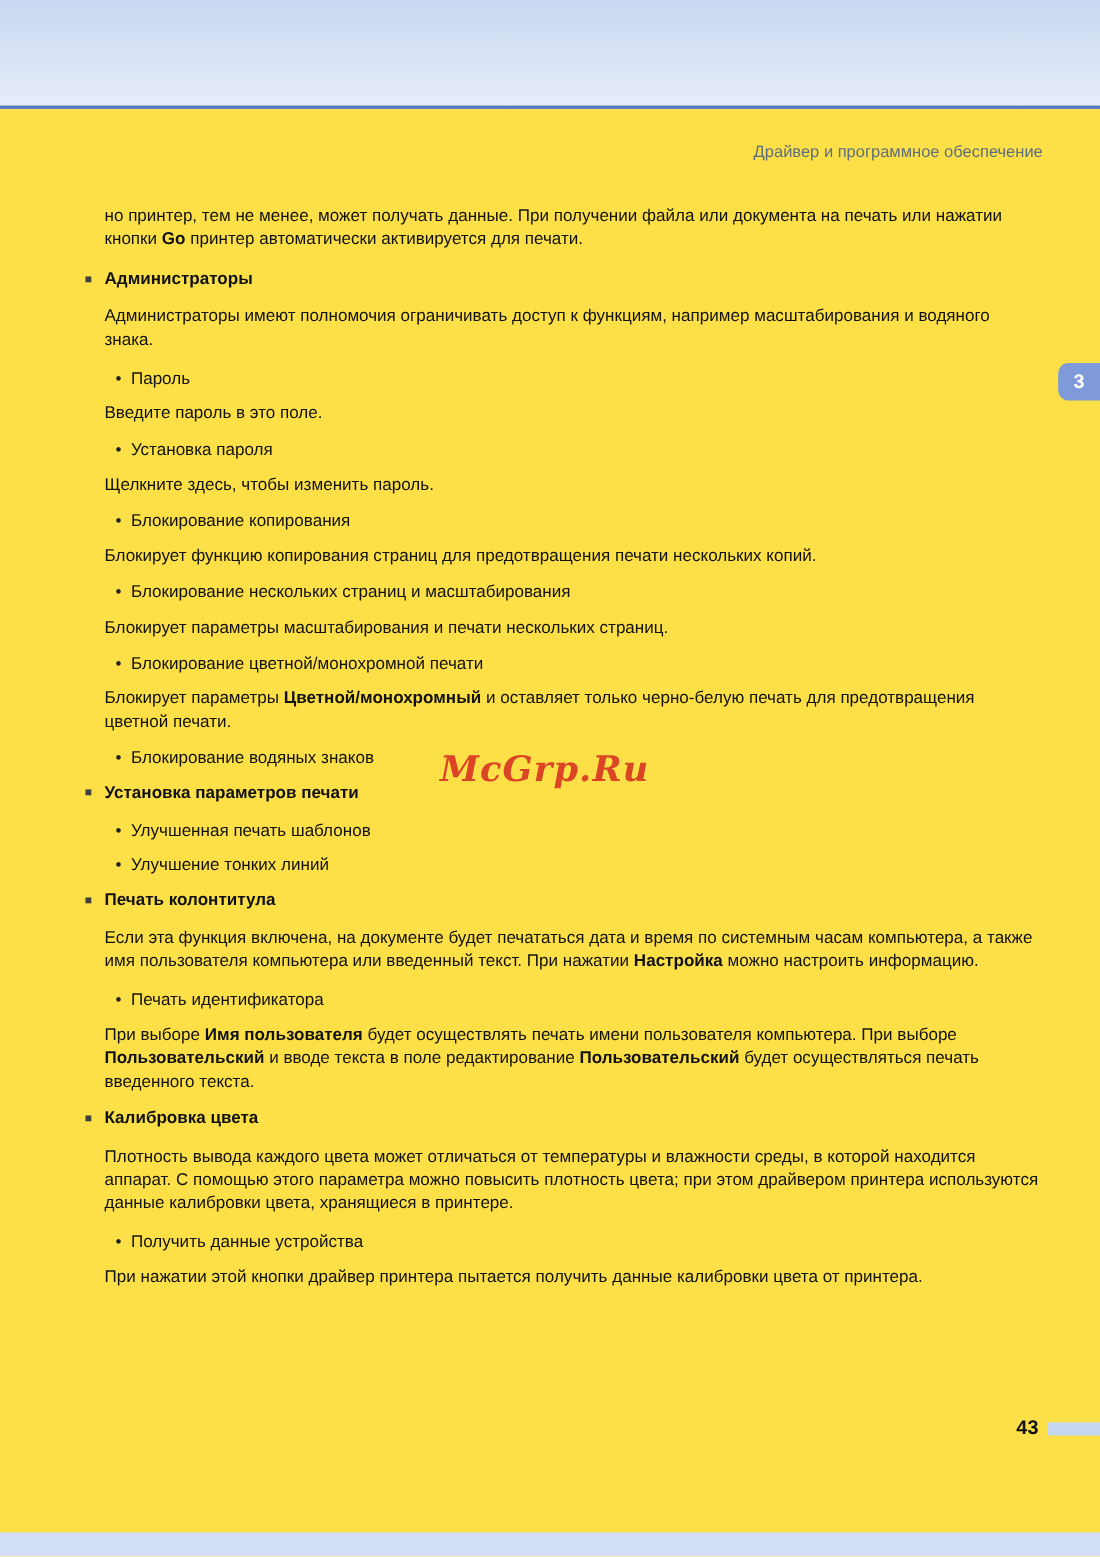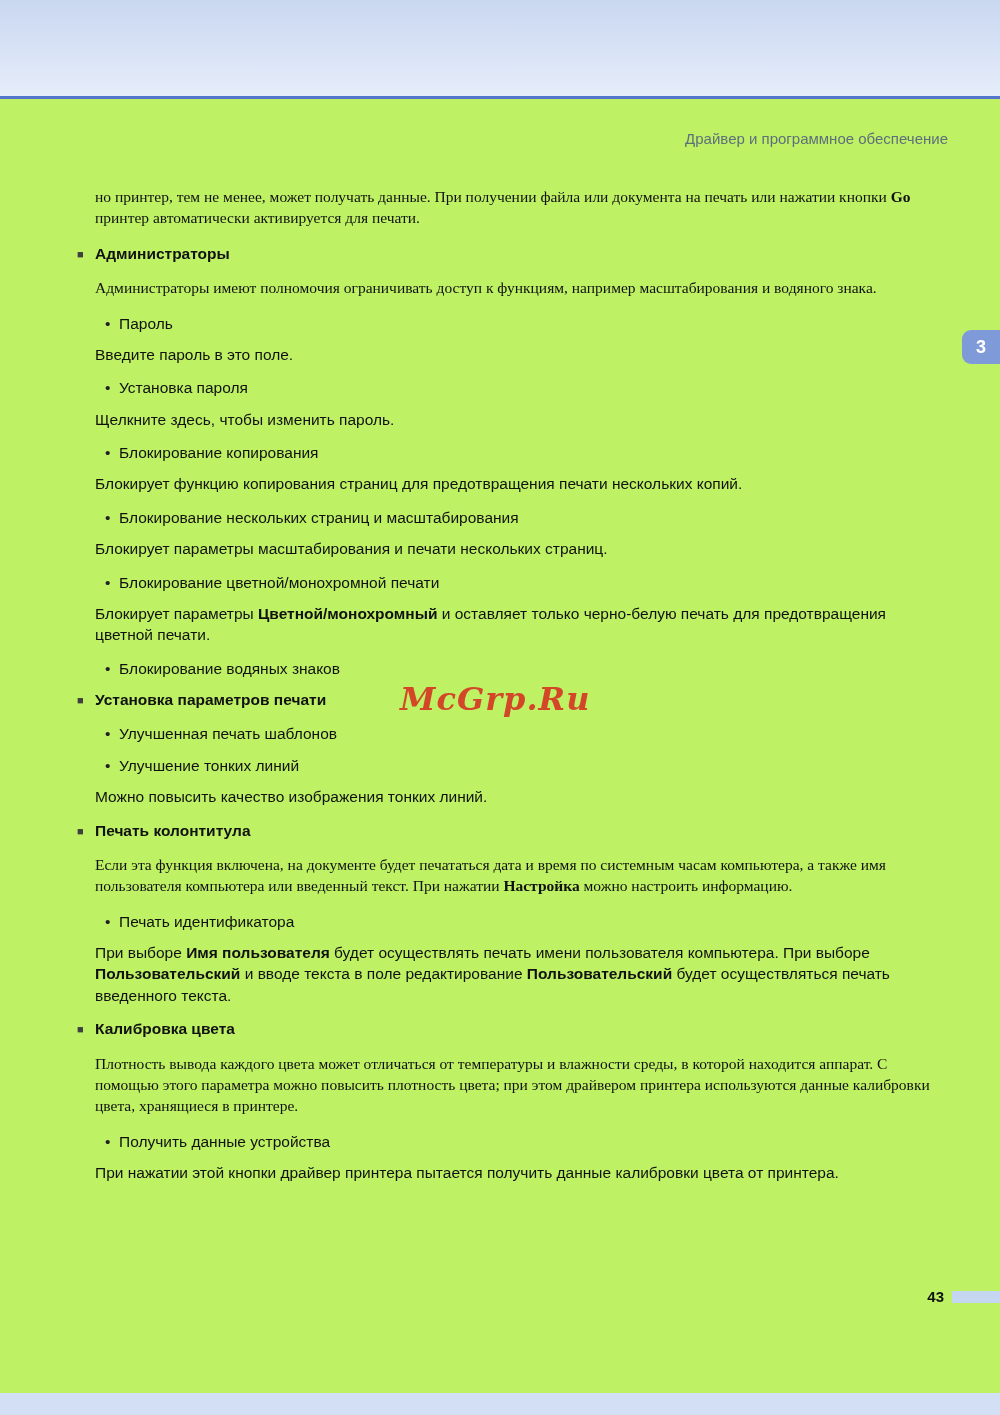--- a/index.html
+++ b/index.html
@@ -2,21 +2,21 @@
 <html><head>
 <meta charset="utf-8">
 <style>
   * { margin:0; padding:0; box-sizing:border-box; }
   html,body { background:#ffffff; }
   body {
     width:1000px; height:1415px; position:relative;
     font-family:"Liberation Sans", sans-serif;
     color:#141414;
   }
-  .page { position:absolute; inset:0; overflow:hidden; background:#bef264; }
+  .page { position:absolute; inset:0; overflow:hidden; background:#fde047; }
 
   
   .band-top {
     position:absolute; top:0; left:0; width:100%; height:99px;
     background:linear-gradient(180deg,#c9d7f0 0%,#d9e3f6 55%,#e6edfa 100%);
     border-bottom:3px solid #5377cc;
   }
   .running-head {
     position:absolute; top:130px; right:52px;
     font-size:15px; color:#5f6e7c;
@@ -42,37 +42,37 @@
     display:flex; margin-left:-18px; margin-top:4px; margin-bottom:13px;
     font-weight:bold;
   }
   .block.h .marker {
     width:18px; flex:0 0 18px; font-size:11px; padding-top:4px;
     color:#3f3f3f; font-weight:normal;
   }
   .block.li { display:flex; margin-left:10px; margin-bottom:10px; }
   .block.li .marker { width:14px; flex:0 0 14px; color:#222; }
   .block.d  { margin-bottom:12px; }
-  .block.p  { margin-bottom:14px;font-family:Liberation Serif, serif; }
+  .block.p  { margin-bottom:14px; }
   .b { font-weight:bold; }
 
   
   .watermark {
     position:absolute; left:400px; top:680px;
     font-family:"DejaVu Serif", serif; font-style:italic; font-weight:bold;
     font-size:32px; letter-spacing:1px;
     color:rgba(214,45,32,0.88);
   }
 
   
   .pageno-row {
     position:absolute; top:1288px; right:0;
     display:flex; align-items:center;
   }
-  .pageno { font-size:15px; font-weight:bold; color:#111; margin-right:8px; }
+  .pageno { font-size:18px; font-weight:bold; color:#111; margin-right:8px; }
   .pageno-bar { width:48px; height:12px; background:#c5d6f0; }
 
   
   .band-bottom {
     position:absolute; bottom:0; left:0; width:100%; height:22px;
     background:#d2dff4;
   }
 </style>
 </head>
 <body>
@@ -128,21 +128,20 @@
         <span class="txt"><span>Установка параметров печати</span></span>
       </div>
       <div class="block li">
         <span class="marker">•</span>
         <span class="txt"><span>Улучшенная печать шаблонов</span></span>
       </div>
       <div class="block li">
         <span class="marker">•</span>
         <span class="txt"><span>Улучшение тонких линий</span></span>
       </div>
-      <div class="block d"><span class="txt"><span>Можно повысить качество изображения тонких линий.</span></span></div>
       <div class="block h">
         <span class="marker">■</span>
         <span class="txt"><span>Печать колонтитула</span></span>
       </div>
       <div class="block p"><span class="txt"><span>Если эта функция включена, на документе будет печататься дата и время по системным часам компьютера, а также имя пользователя компьютера или введенный текст. При нажатии </span><span class="b">Настройка</span><span> можно настроить информацию.</span></span></div>
       <div class="block li">
         <span class="marker">•</span>
         <span class="txt"><span>Печать идентификатора</span></span>
       </div>
       <div class="block d"><span class="txt"><span>При выборе </span><span class="b">Имя пользователя</span><span> будет осуществлять печать имени пользователя компьютера. При выборе </span><span class="b">Пользовательский</span><span> и вводе текста в поле редактирование </span><span class="b">Пользовательский</span><span> будет осуществляться печать введенного текста.</span></span></div>

